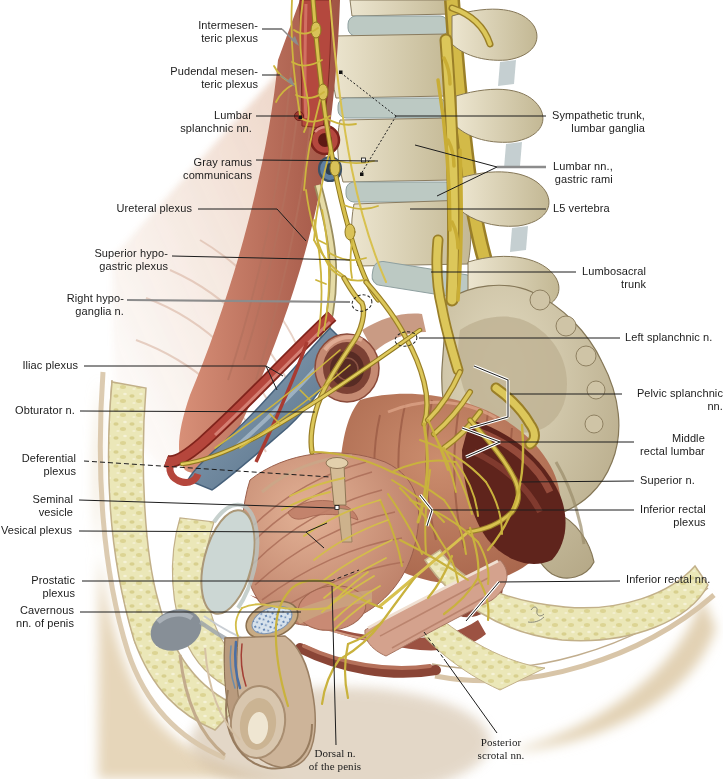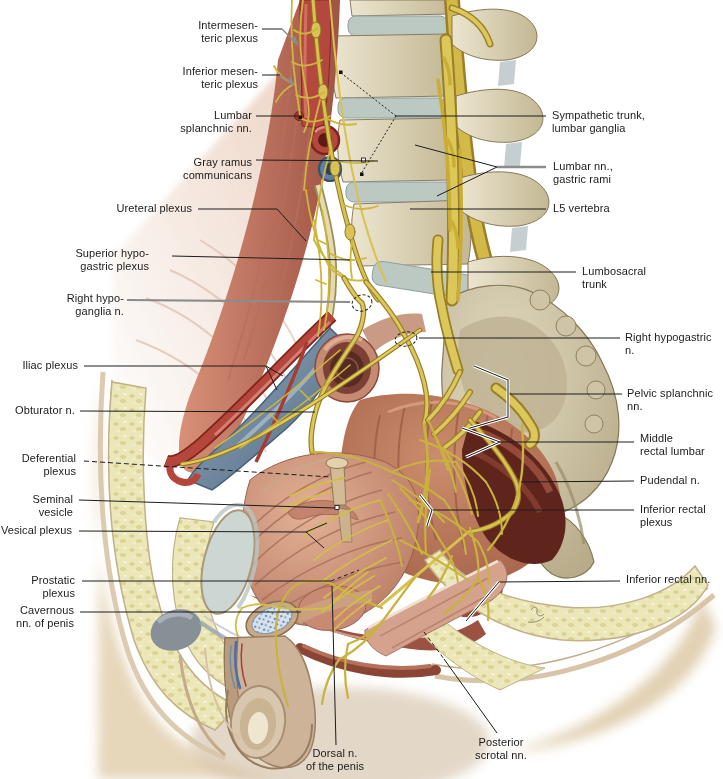--- a/index.html
+++ b/index.html
@@ -1,22 +1,22 @@
 <!DOCTYPE html>
 <html><head>
 <meta charset="utf-8">
 <style>
   html,body{margin:0;padding:0;background:#fff;}
   .stage{position:relative;width:723px;height:779px;background:#fff;overflow:hidden;
          font-family:"Liberation Sans","DejaVu Sans",sans-serif;}
   .stage svg{position:absolute;left:0;top:0;}
   .lbl{position:absolute;font-size:11px;line-height:13px;color:#1b1b1b;
-       white-space:pre-line;letter-spacing:0.1px;}
+       white-space:pre-line;letter-spacing:0.1px;text-align:right;}
   .lbl.r{text-align:right;}
-  .lbl.c{text-align:center;transform:translateX(-50%);}
+  .lbl.c{text-align:center;transform:translateX(-50%);font-family:Liberation Serif, serif;}
 </style>
 </head>
 <body>
 
 <div class="stage">
 <svg width="723" height="779" viewBox="0 0 723 779">
 <defs>
   <linearGradient id="boneG" x1="0" y1="0" x2="1" y2="0">
     <stop offset="0" stop-color="#ece5cf"></stop>
           <stop offset="1" stop-color="#c3b894"></stop>
@@ -464,52 +464,52 @@
     <path d="M432,510 L420,495"></path>
           <path d="M432,510 L427,526"></path>
     <path d="M499,582 L466,621"></path>
   </g>
 </g>
 </svg>
 
 <div>
   <div class="lbl r" style="right:465px;top:19px">Intermesen-
 teric plexus</div>
-  <div class="lbl r" style="right:465px;top:65px">Inferior mesen-
+  <div class="lbl r" style="right:465px;top:65px">Pudendal mesen-
 teric plexus</div>
   <div class="lbl r" style="right:471px;top:109px">Lumbar
 splanchnic nn.</div>
   <div class="lbl r" style="right:471px;top:156px">Gray ramus
 communicans</div>
   <div class="lbl r" style="right:531px;top:202px">Ureteral plexus</div>
-  <div class="lbl r" style="right:574px;top:247px">Superior hypo-
+  <div class="lbl r" style="right:555px;top:247px">Superior hypo-
 gastric plexus</div>
   <div class="lbl r" style="right:599px;top:292px">Right hypo-
 ganglia n.</div>
   <div class="lbl r" style="right:645px;top:359px">Iliac plexus</div>
   <div class="lbl r" style="right:648px;top:404px">Obturator n.</div>
   <div class="lbl r" style="right:647px;top:452px">Deferential
 plexus</div>
   <div class="lbl r" style="right:650px;top:493px">Seminal vesicle</div>
   <div class="lbl r" style="right:651px;top:524px">Vesical plexus</div>
   <div class="lbl r" style="right:648px;top:574px">Prostatic plexus</div>
   <div class="lbl r" style="right:649px;top:604px">Cavernous
 nn. of penis</div>
   <div class="lbl" style="left:552px;top:109px">Sympathetic trunk,
 lumbar ganglia</div>
   <div class="lbl" style="left:553px;top:160px">Lumbar nn.,
 gastric rami</div>
   <div class="lbl" style="left:553px;top:202px">L5 vertebra</div>
   <div class="lbl" style="left:582px;top:265px">Lumbosacral
 trunk</div>
-  <div class="lbl" style="left:625px;top:331px">Right hypogastric n.</div>
+  <div class="lbl" style="left:625px;top:331px">Left splanchnic n.</div>
   <div class="lbl" style="left:627px;top:387px">Pelvic splanchnic nn.</div>
   <div class="lbl" style="left:640px;top:432px">Middle
 rectal lumbar</div>
-  <div class="lbl" style="left:640px;top:474px">Pudendal n.</div>
+  <div class="lbl" style="left:640px;top:474px">Superior n.</div>
   <div class="lbl" style="left:640px;top:503px">Inferior rectal
 plexus</div>
   <div class="lbl" style="left:626px;top:573px">Inferior rectal nn.</div>
   <div class="lbl c" style="left:335px;top:747px">Dorsal n.
 of the penis</div>
   <div class="lbl c" style="left:501px;top:736px">Posterior
 scrotal nn.</div>
 </div>
 </div>
 

